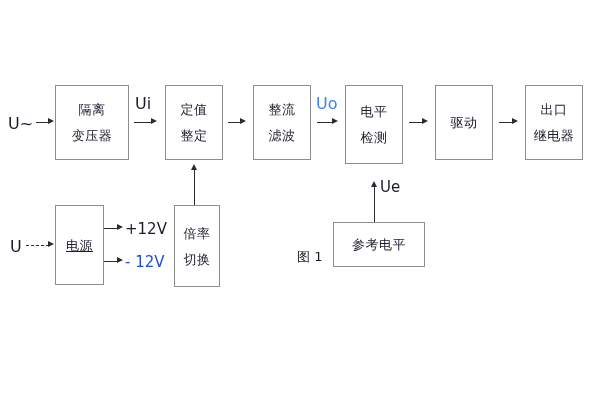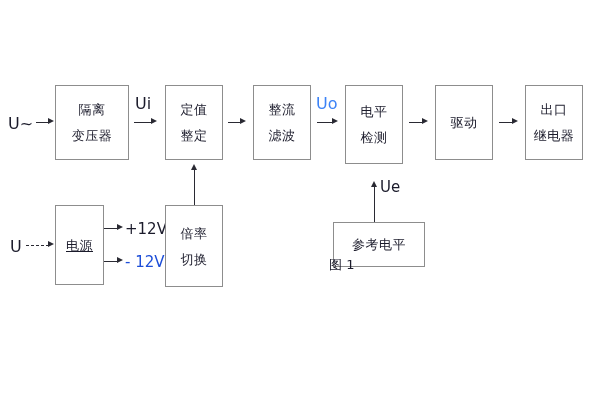--- a/index.html
+++ b/index.html
@@ -159,31 +159,31 @@
   </div>
 
   <div class="hline" style="left: 104px; top: 228px; width: 14px; border-top-color: rgb(42, 42, 51);"></div>
   <div class="arrow-r" style="left: 117px; top: 224.4px; border-left-color: rgb(42, 42, 51);"></div>
   <div class="lbl lbl-sm" style="left: 125px; top: 222px; color: rgb(27, 27, 43);">+12V</div>
 
   <div class="hline" style="left: 104px; top: 261px; width: 14px; border-top-color: rgb(42, 42, 51);"></div>
   <div class="arrow-r" style="left: 117px; top: 257.4px; border-left-color: rgb(42, 42, 51);"></div>
   <div class="lbl lbl-sm" style="left: 125px; top: 255px; color: #1d4ed8;">- 12V</div>
 
-  <div class="box" id="blk-multiplier-switch" style="left: 165px; top: 205px; width: 58px; height: 82px; border-color: rgb(141, 141, 141); color: rgb(27, 27, 43);">
+  <div class="box" id="blk-multiplier-switch" style="left: 174px; top: 205px; width: 46px; height: 82px; border-color: rgb(141, 141, 141); color: rgb(27, 27, 43);">
     <span class="ln">倍率</span>
     <span class="ln">切换</span>
   </div>
 
   <div class="vline" style="left: 193.5px; top: 170px; height: 35px; border-left-color: rgb(42, 42, 51);"></div>
   <div class="arrow-u" style="left: 190.5px; top: 164px; border-bottom-color: rgb(42, 42, 51);"></div>
 
   <div class="box single" id="blk-reference-level" style="left: 333px; top: 222px; width: 92px; height: 45px; border-color: rgb(141, 141, 141); color: rgb(27, 27, 43);">
     <span class="ln">参考电平</span>
   </div>
 
   <div class="vline" style="left: 373.5px; top: 187px; height: 35px; border-left-color: rgb(42, 42, 51);"></div>
   <div class="arrow-u" style="left: 370.5px; top: 181px; border-bottom-color: rgb(42, 42, 51);"></div>
   <div class="lbl lbl-sm" style="left: 380px; top: 180px; color: rgb(27, 27, 43);">Ue</div>
 
-  <div id="caption" style="left: 297px; top: 256px; color: rgb(27, 27, 43); margin-left: 32px;">图 1</div>
+  <div id="caption" style="left: 297px; top: 248px; color: rgb(27, 27, 43);">图 1</div>
 
 </div>
 
 </body></html>

